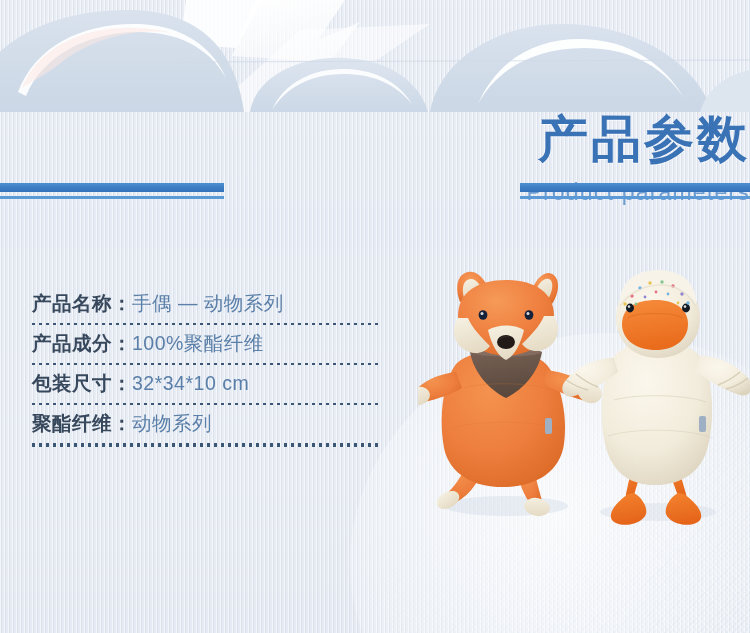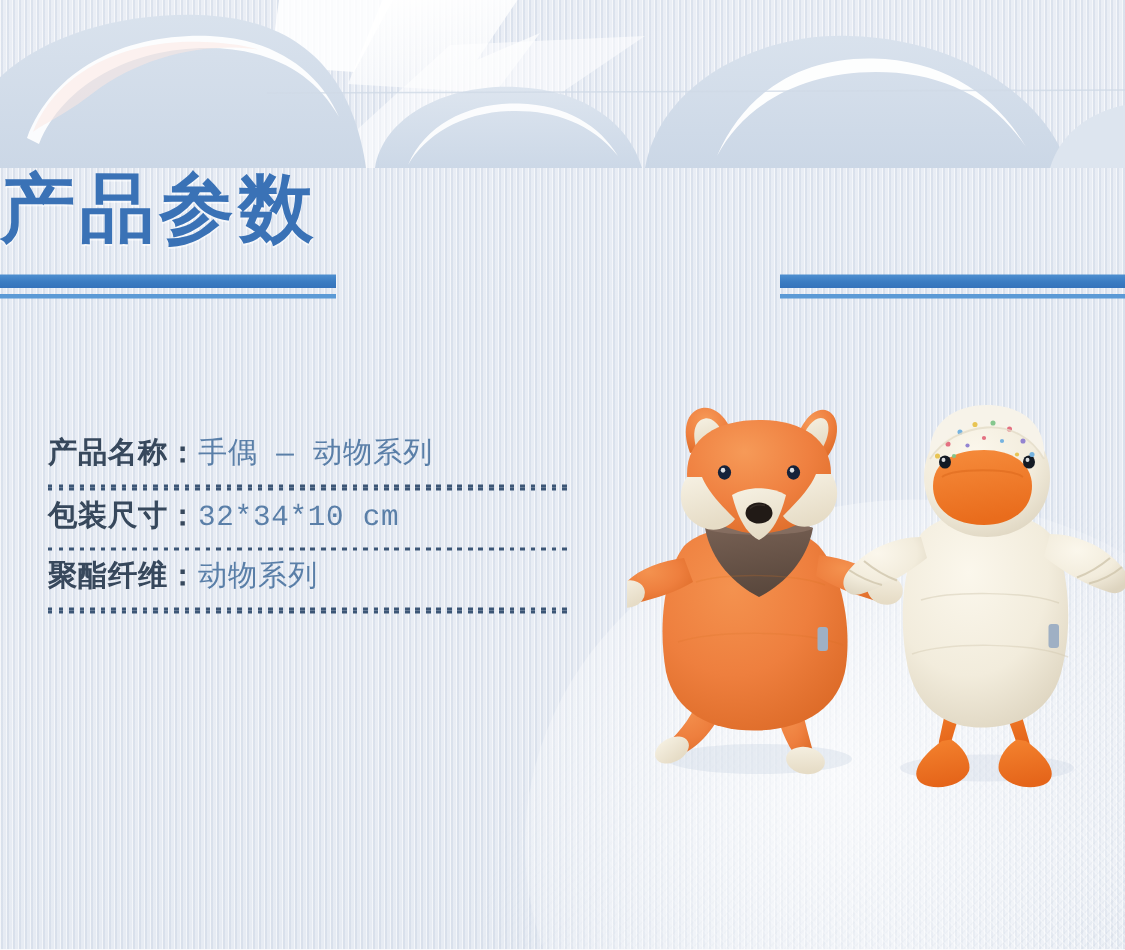--- a/index.html
+++ b/index.html
@@ -69,21 +69,21 @@
   }
 
   
   .title-block {
     position: absolute;
     top: 108px;
     left: 0;
     width: 750px;
     height: 120px;
     z-index: 6;
-    text-align: left;
+    text-align: right;
   }
   .title-cn {
     font-size: 50px;
     font-weight: bold;
     color: #3a72b6;
     letter-spacing: 3px;
     line-height: 62px;
     margin: 0;
     text-shadow: 0 1px 0 rgba(255,255,255,0.6);
   }
@@ -121,21 +121,20 @@
     z-index: 6;
   }
   .spec-row {
     position: relative;
     padding: 6px 0 7px 0;
   }
   .spec-line {
     font-size: 19.5px;
     line-height: 25px;
     white-space: nowrap;
-    font-family: Liberation Mono, monospace;
   }
   .spec-label {
     color: #37485c;
     font-weight: bold;
     letter-spacing: 0.5px;
   }
   .spec-value {
     color: #5a7fa8;
     letter-spacing: 0.5px;
   }
@@ -208,40 +207,46 @@
     <path d="M430,112 C440,56 504,22 566,24 C646,26 700,70 712,112 Z" fill="url(#cgA)"></path>
     <path d="M478,104 C498,58 538,38 582,39 C630,40 664,64 684,98
              C660,62 624,48 584,48 C534,48 496,70 478,104 Z" fill="#ffffff" opacity="0.95"></path>
     <path d="M700,112 C706,92 722,76 750,70 L750,112 Z" fill="#dde5ef"></path>
 
     <path d="M178,62 L750,60" stroke="#cfd9e6" stroke-width="1" fill="none" opacity="0.8"></path>
   </svg>
 
   <div class="title-block">
     <div class="title-cn">产品参数</div>
+    <div class="title-en">Product parameters</div>
   </div>
 
   <div class="bar-left">
     <div class="bar-thick"></div>
     <div class="bar-thin"></div>
   </div>
   <div class="bar-right">
     <div class="bar-thick"></div>
     <div class="bar-thin"></div>
   </div>
 
   <div class="specs">
 
     <div class="spec-row">
       <div class="spec-line">
         <span class="spec-label">产品名称：</span><span class="spec-value">手偶 — 动物系列</span>
       </div>
     </div>
     <div class="dash"></div>
 
+    <div class="spec-row">
+      <div class="spec-line">
+        <span class="spec-label">产品成分：</span><span class="spec-value">100%聚酯纤维</span>
+      </div>
+    </div>
     <div class="dash"></div>
 
     <div class="spec-row">
       <div class="spec-line">
         <span class="spec-label">包装尺寸：</span><span class="spec-value">32*34*10 cm</span>
       </div>
     </div>
     <div class="dash"></div>
 
     <div class="spec-row">

